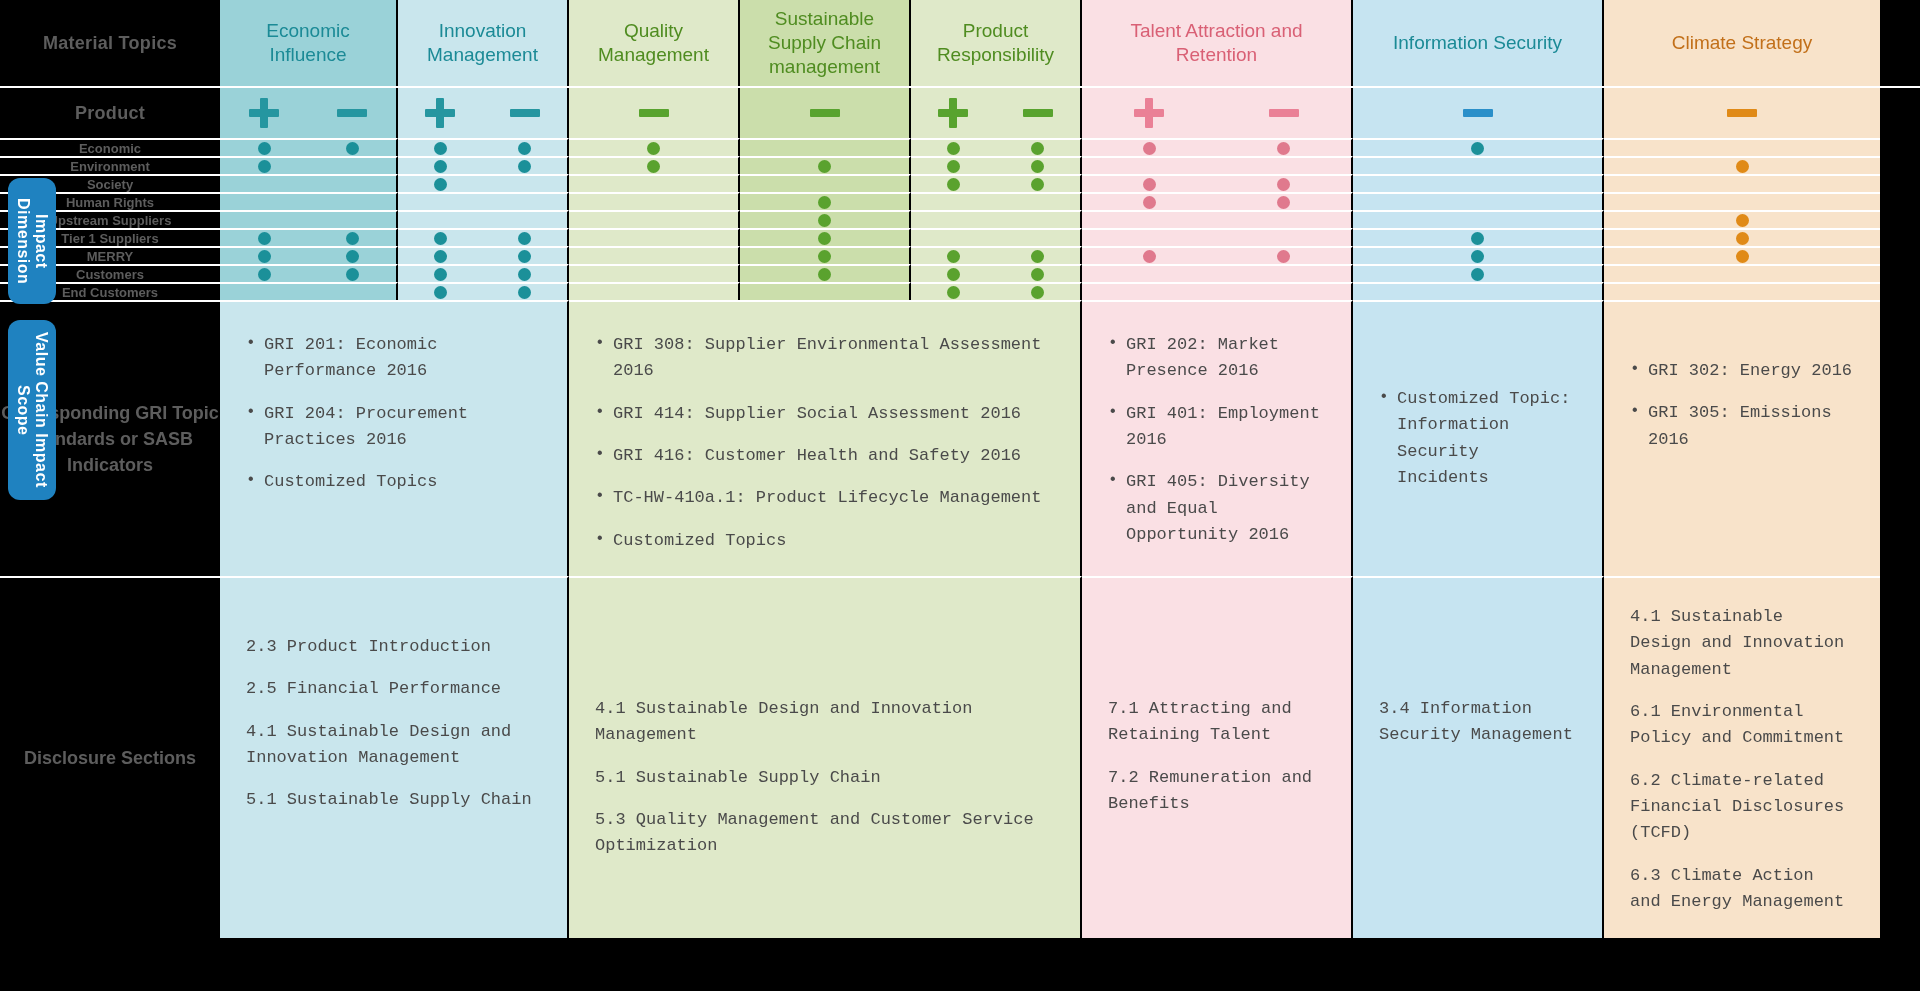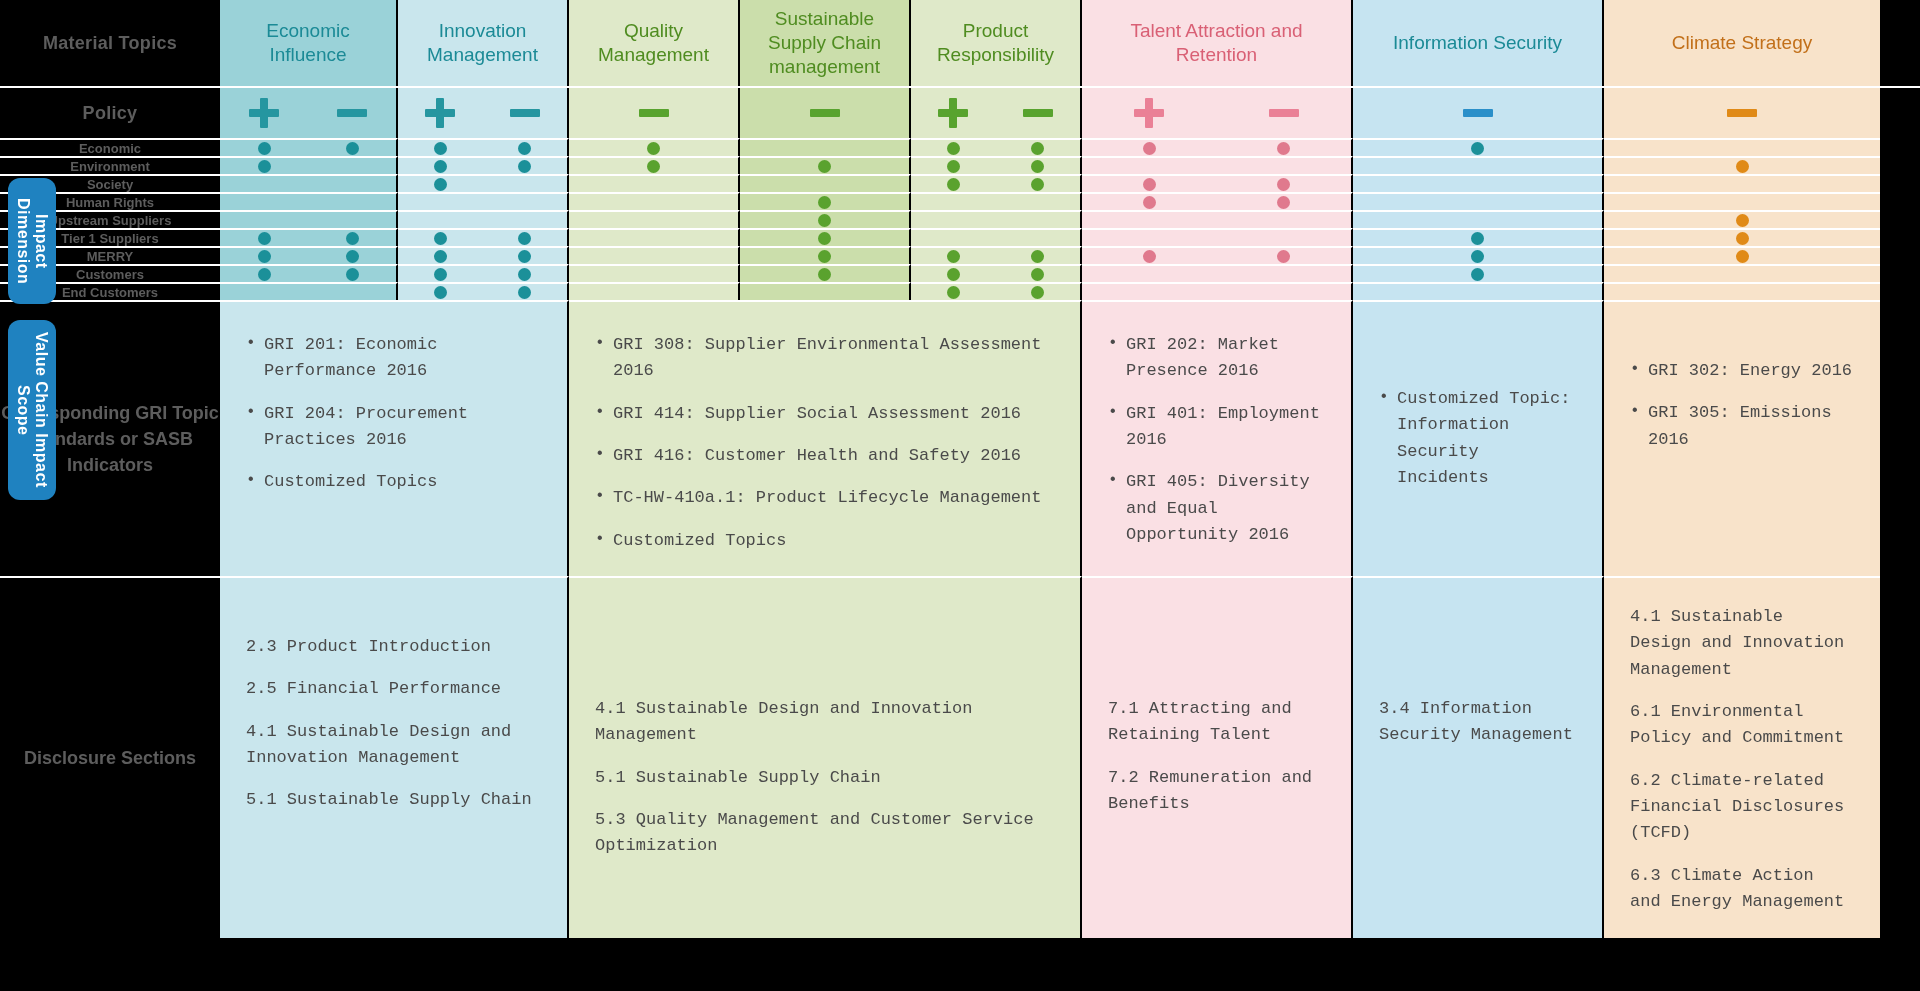--- a/index.html
+++ b/index.html
@@ -161,21 +161,21 @@
       <div class="c3 t-grn2 hdr-green">Sustainable Supply Chain management</div>
       <div class="c4 t-grn3 hdr-green">Product Responsibility</div>
       <div class="c5 t-pink hdr-pink">Talent Attraction and Retention</div>
       <div class="c6 t-blue hdr-blue">Information Security</div>
       <div class="c7 t-peach hdr-peach">Climate Strategy</div>
     </div>
   </div>
   <div class="hdr-sep"></div>
 
   <div class="row" id="impact">
-    <div class="rowlabel">Policy</div>
+    <div class="rowlabel">Product</div>
     <div class="cols">
       <div class="c0 t-teal1">
         <span class="sign sg-teal">
             <i class="bar"></i>
             <i class="stem"></i>
           </span>
         <span class="sign sg-teal">
             <i class="bar"></i>
           </span>
       </div>

